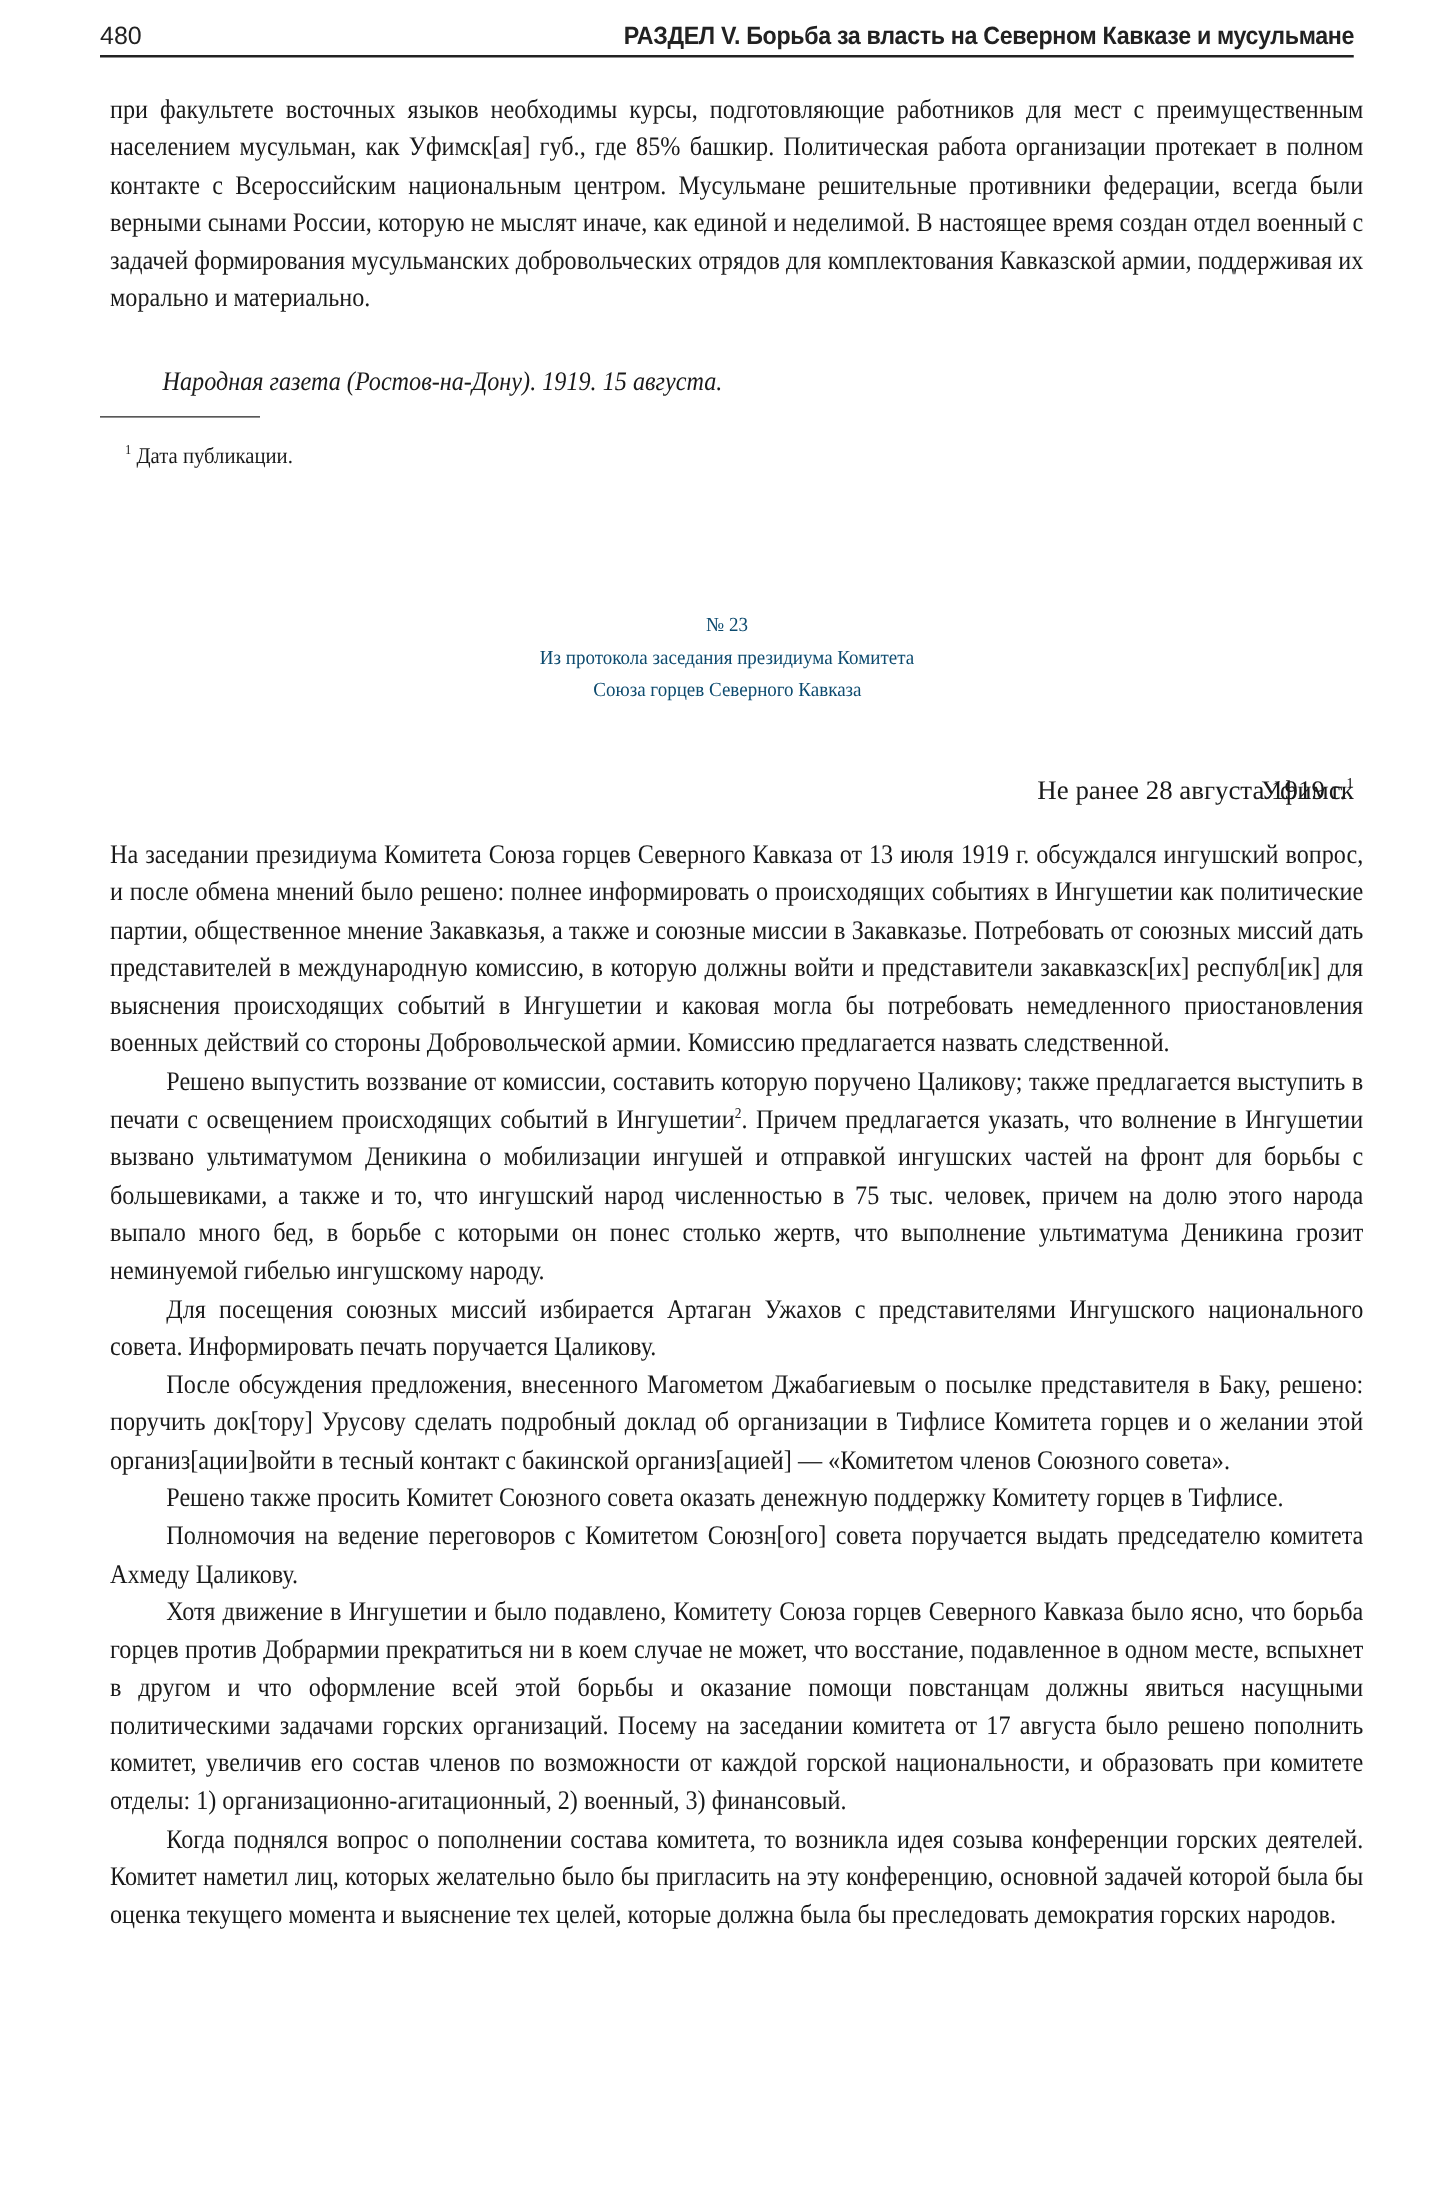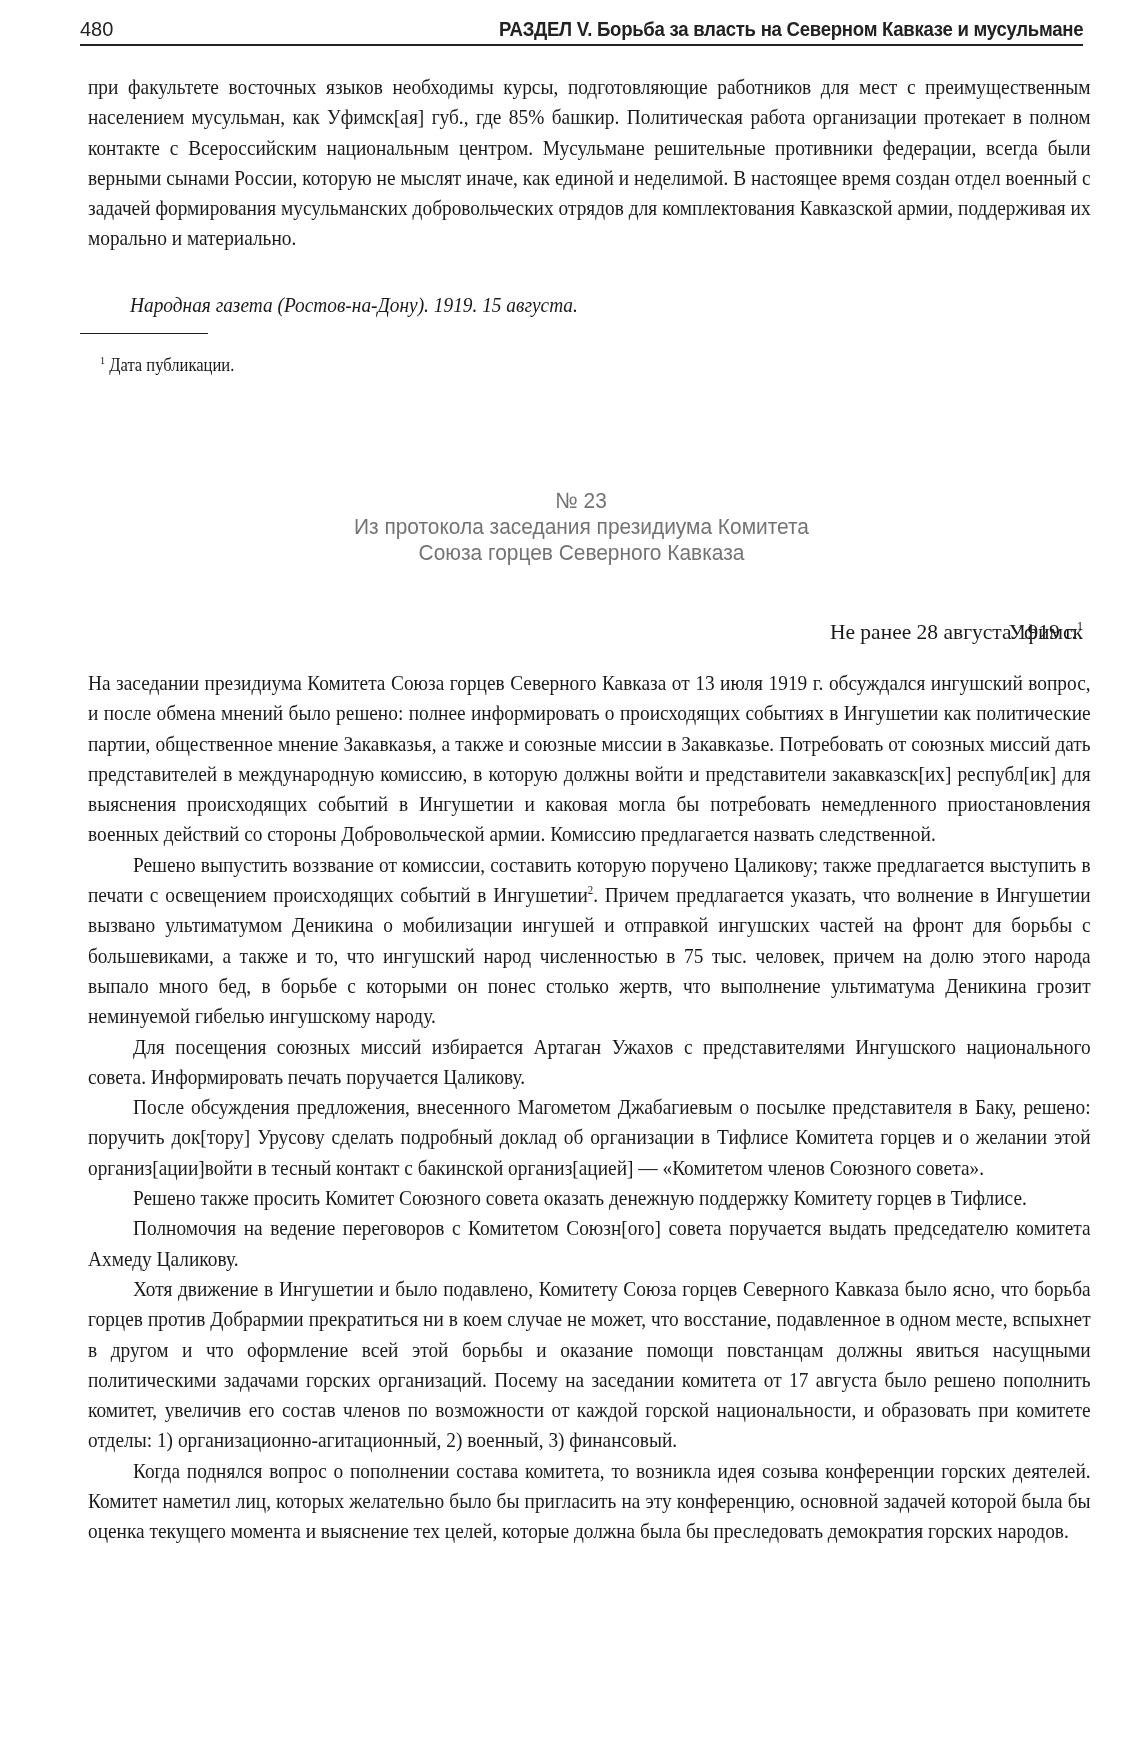--- a/index.html
+++ b/index.html
@@ -45,22 +45,22 @@
     }
     .footnote {
       position: absolute; left: 100px; top: 348px;
       font-size: 18px; line-height: 24px;
       transform: scaleX(0.92); transform-origin: left top; white-space: nowrap;
     }
     .footnote sup { font-size: 11px; vertical-align: 7px; }
 
     .doc-heading {
       position: absolute; left: 80px; width: 1003px; text-align: center;
-      font-family: Liberation Sans, sans-serif;
-      font-size: 22px; line-height: 28px; color: #737373;
+      font-family: Liberation Serif, serif;
+      font-size: 16px; line-height: 28px; color: #0c4a6e;
     }
     .doc-number { top: 487px; }
     .doc-title-1 { top: 513px; }
     .doc-title-2 { top: 539px; }
     .doc-heading span { display: inline-block; transform: scaleX(0.95); }
 
     .doc-date {
       position: absolute; right: 63px; top: 589px; font-size: 21.5px; line-height: 30px;
       white-space: nowrap;
       margin-top: 22px;

